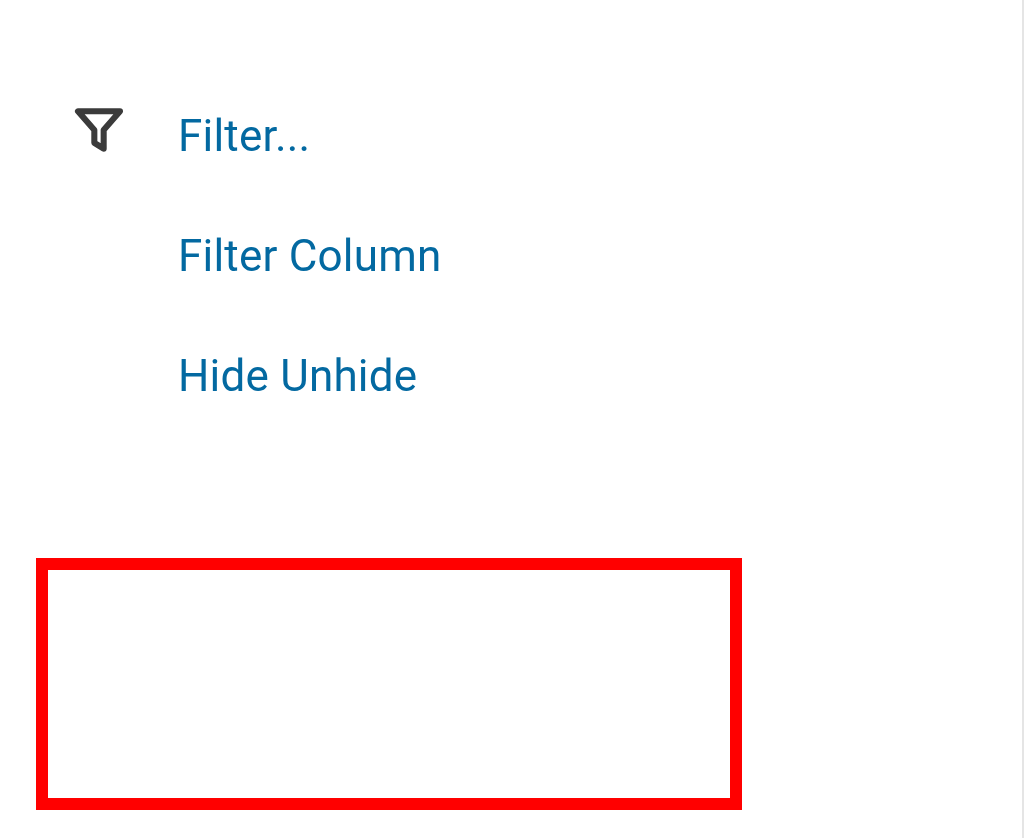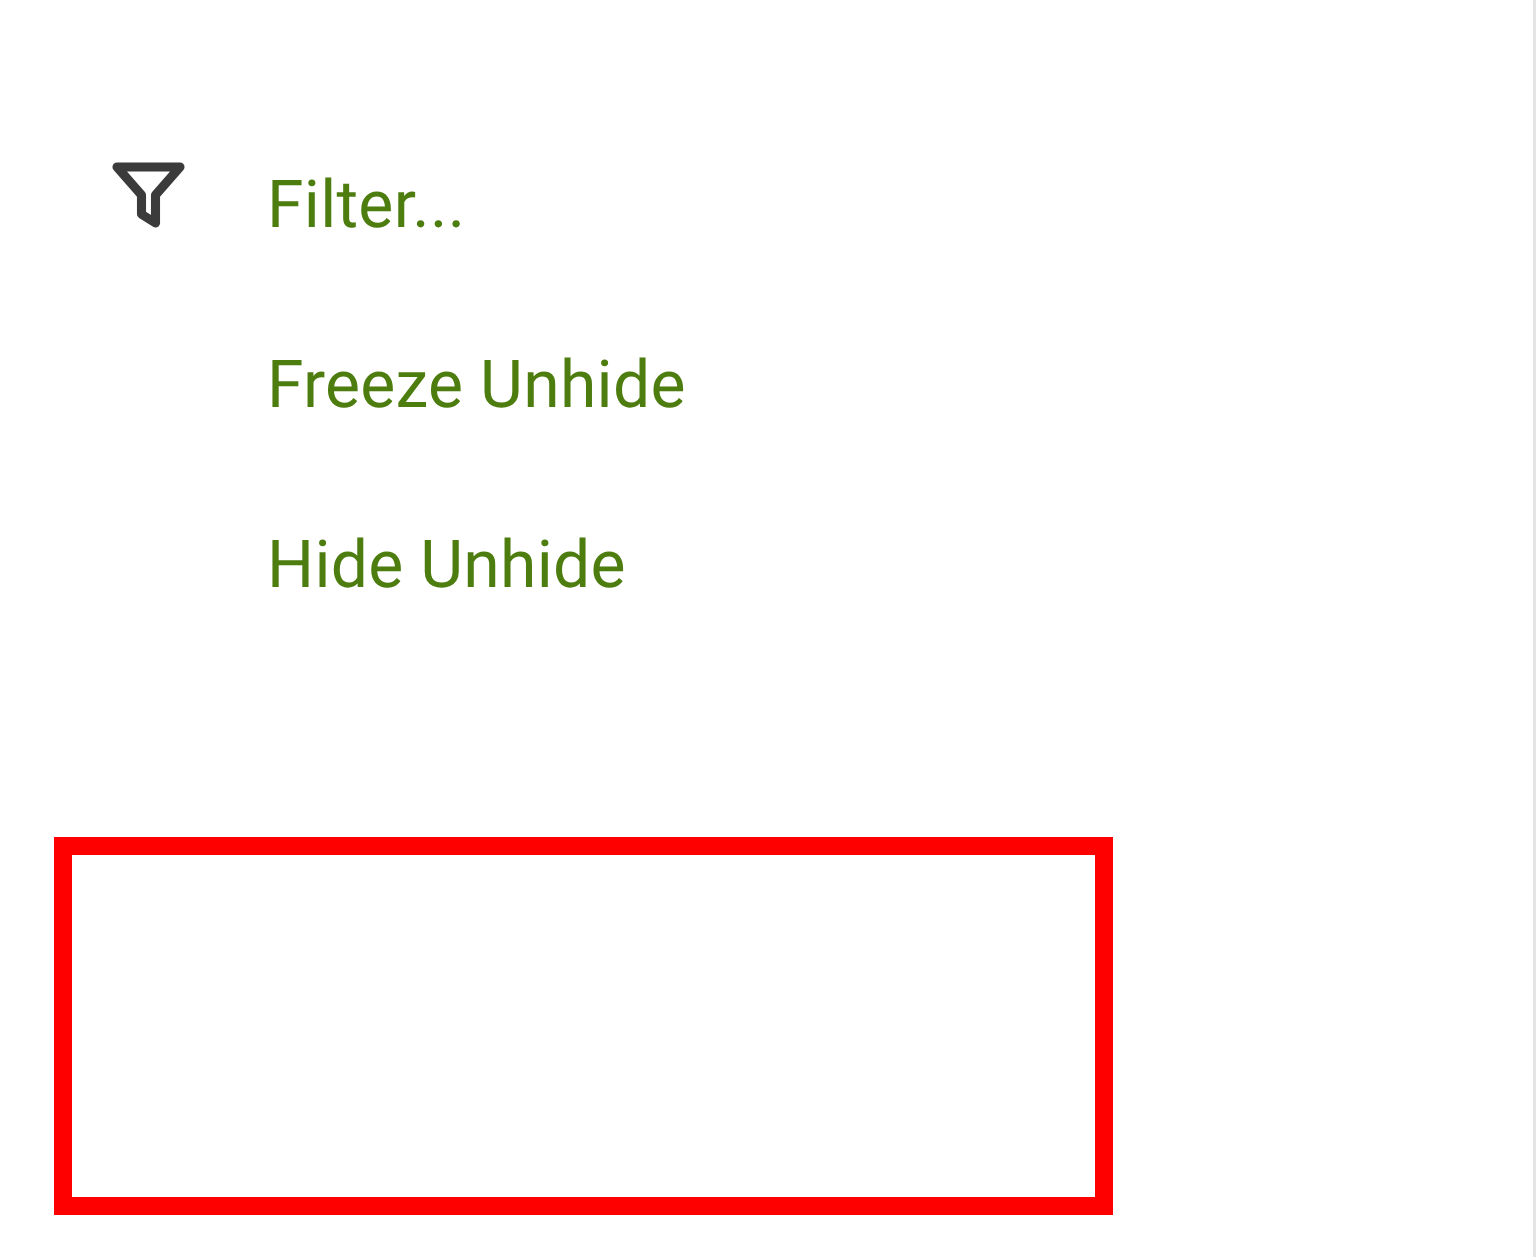--- a/index.html
+++ b/index.html
@@ -42,21 +42,21 @@
       height: 56px;
       stroke: #3b3b3b;
       stroke-width: 2.6;
       fill: none;
       stroke-linecap: butt;
       stroke-linejoin: miter;
     }
     .menu-label {
       font-size: 44px;
       font-weight: 400;
-      color: #4d7c0f;
+      color: #0369a1;
       white-space: nowrap;
       letter-spacing: 0.2px;
       margin-top: 11px;
     }
     .menu-icon.placeholder {
       
     }
     .highlight-box {
       position: absolute;
       border: 12px solid #ff0000;
@@ -74,21 +74,21 @@
         <path d="M3 4 L21 4 L14 12 L14 20 L10 17.5 L10 12 Z" stroke-linejoin="round"></path>
       </svg>
     </span>
     <span class="menu-label">Filter...</span>
   </div>
 
 
 
   <div class="menu-item">
     <span class="menu-icon placeholder"></span>
-    <span class="menu-label">Freeze Unhide</span>
+    <span class="menu-label">Filter Column</span>
   </div>
 
   <div class="menu-item">
     <span class="menu-icon placeholder"></span>
     <span class="menu-label">Hide Unhide</span>
   </div>
 
   <div class="menu-item">
     <span class="menu-icon placeholder"></span>
   </div>

